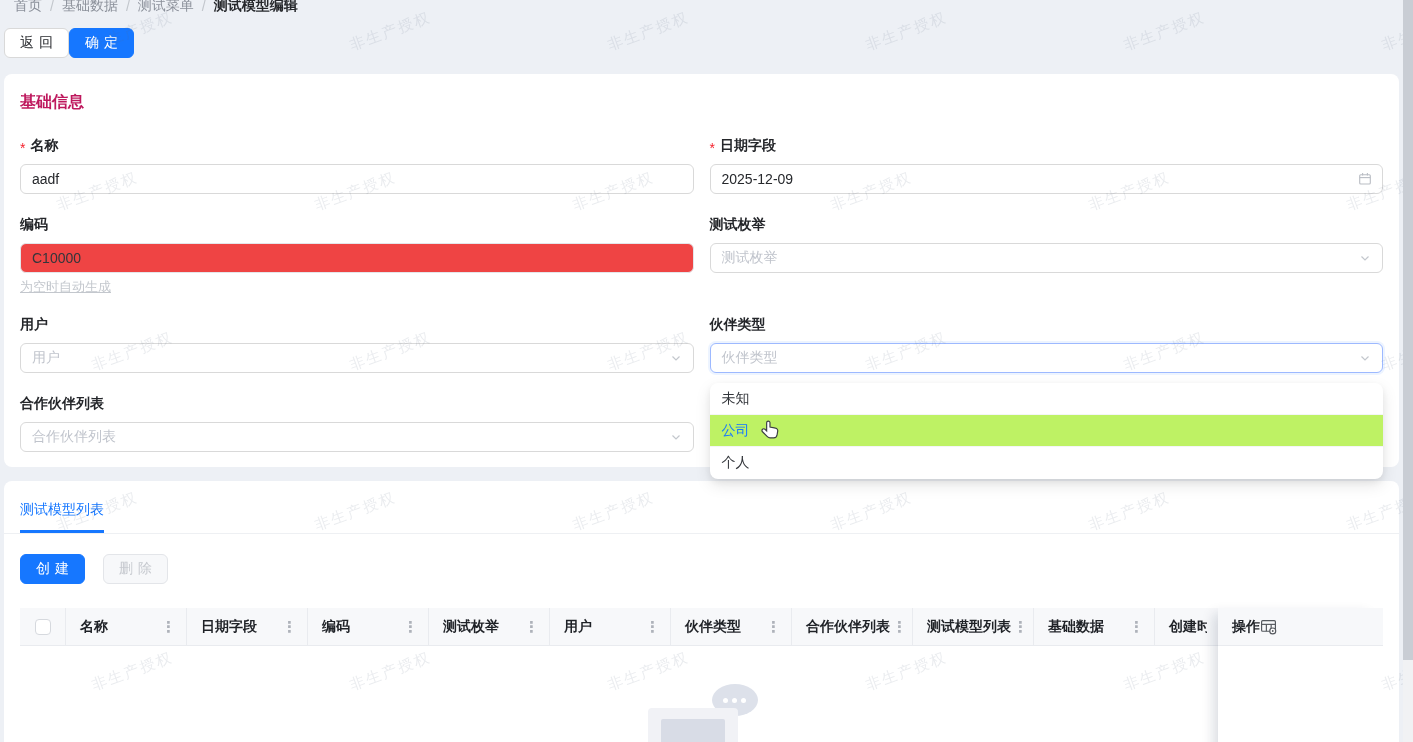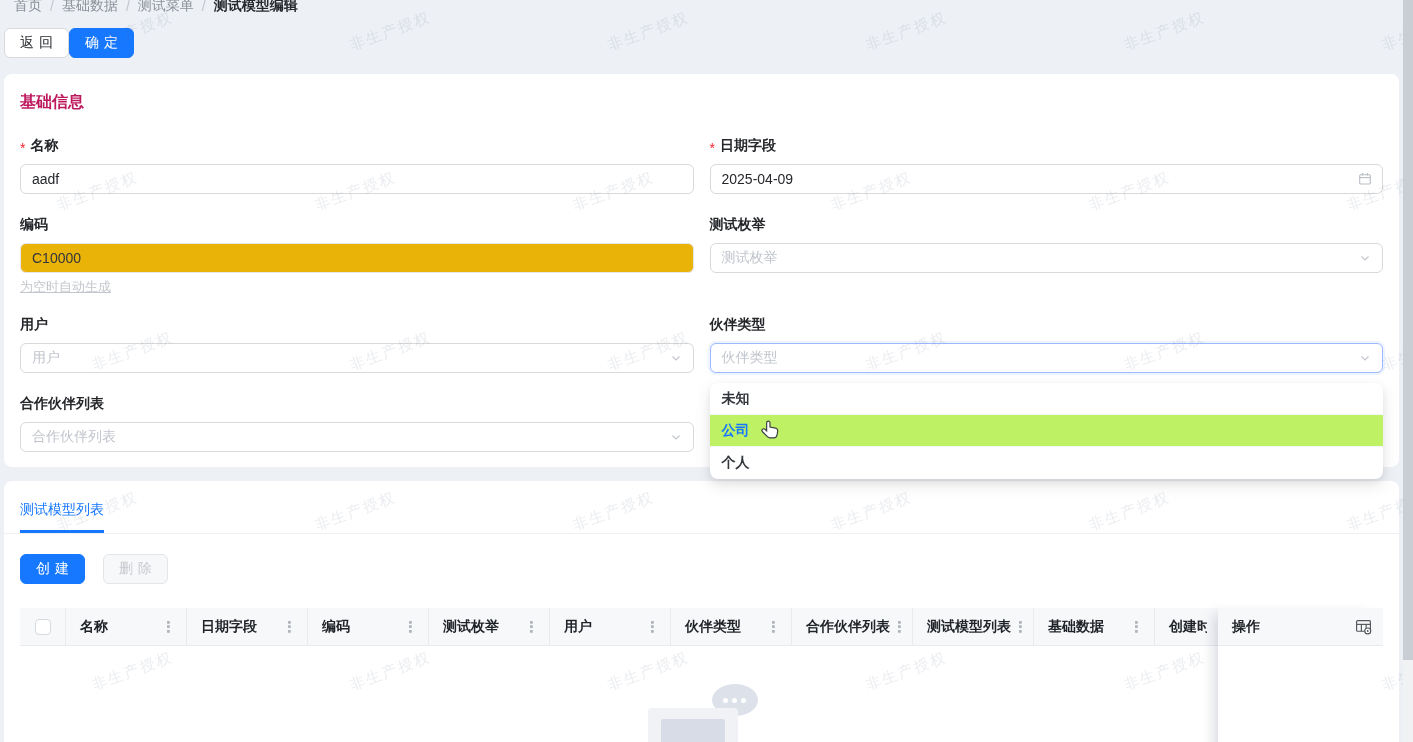--- a/index.html
+++ b/index.html
@@ -31,30 +31,30 @@
   .card-title { font-size:16px; font-weight:700; color:#be185d; margin-bottom:24px; }
 
   
   .form-grid { display:grid; grid-template-columns:1fr 1fr; column-gap:16px; row-gap:22px; }
   .field { position:relative; }
   .field-label { display:flex; align-items:center; gap:5px; font-weight:700; color:#24262a; margin-bottom:10px; height:17px; }
   .req { color:#f5222d; font-weight:400; transform:translateY(2px); }
   .control { position:relative; width:100%; height:30px; border:1px solid #d9d9d9; border-radius:6px;
              background:#fff; display:flex; align-items:center; padding:0 11px; font-size:14px; }
   input.control { outline:none; color:#26282c; }
-  .control.disabled { background:#eab308; border-color:#e4e6ea; color:#33363b; }
+  .control.disabled { background:#ef4444; border-color:#e4e6ea; color:#33363b; }
   .control.select { color:#c0c4cc; cursor:pointer; justify-content:space-between; }
   .control.select.focused { border-color:#9db9ff; box-shadow:0 0 0 2px rgba(22,119,255,.08); }
   .hint { margin-top:5px; font-size:13px; color:#c3c7cd; height:16px;text-decoration:underline; }
   .suffix-icon { position:absolute; right:10px; top:50%; transform:translateY(-50%); display:flex; }
 
   
   .dropdown { position:absolute; z-index:40; left:0; right:0; top:calc(100% + 10px);
               background:#fff; border-radius:8px; box-shadow:0 6px 16px rgba(0,0,0,.10), 0 3px 6px rgba(0,0,0,.06);
-              overflow:hidden;font-weight:bold; }
+              overflow:hidden; }
   .option { position:relative; height:32px; display:flex; align-items:center; padding:0 12px;
             color:#33363b; cursor:pointer; border-bottom:1px solid #f4f5f7; }
   .option:last-child { border-bottom:none; }
   .option.highlighted { background:#bef264; color:#1677ff; }
   .cursor-glyph { position:absolute; left:50px; top:5px; z-index:60; }
 
   
   .card.list { margin-top:14px; height:400px; position:relative; }
   .tabs { border-bottom:1px solid #eef0f3; padding:20px 16px 0; }
   .tab { display:inline-block; color:#1677ff; font-weight:500; padding-bottom:11px;
@@ -70,21 +70,21 @@
   .th-check { width:46px; justify-content:center; padding:0; }
   .th-data  { width:121px; }
   .th-clip  { width:52px; border-right:none; padding-right:0; }
   .col-menu { color:#aeb2ba; font-size:15px; line-height:1; cursor:pointer; padding:0 2px; flex:0 0 auto; }
   .checkbox { width:16px; height:16px; border:1px solid #d6d9de; border-radius:4px; background:#fff; cursor:pointer; }
   .tbody { height:222px; background:#fff; }
 
   .op-col { position:absolute; top:0; right:0; bottom:0; width:165px; background:#fff;
             box-shadow:-10px 0 12px -6px rgba(15,30,60,.16); }
   .op-head { height:38px; background:#f7f8fa; border-bottom:1px solid #e9ebef;
-             display:flex; align-items:center; justify-content:space-between; padding:0 11px 0 14px;
+             display:flex; align-items:center; justify-content:flex-start; padding:0 11px 0 14px;
              font-weight:700; color:#1f2227; }
   .settings-icon { cursor:pointer; display:flex; }
 
   
   .empty { position:relative; width:180px; height:120px; margin:38px auto 0; }
   .bubble { position:absolute; left:100px; top:0; width:46px; height:32px; background:#dde1ea;
             border-radius:50%; display:flex; align-items:center; justify-content:center; gap:4px; }
   .bubble i { width:5px; height:5px; border-radius:50%; background:#fff; }
   .bubble-tail { position:absolute; left:104px; top:28px; width:0; height:0;
                  border-left:8px solid transparent; border-right:3px solid transparent;
@@ -137,21 +137,21 @@
         </div>
         <input class="control" value="aadf" style="">
       </div>
 
       <div class="field">
         <div class="field-label">
           <span class="req">*</span>
           <span>日期字段</span>
         </div>
         <div class="control">
-          <span>2025-04-09</span>
+          <span>2025-12-09</span>
           <span class="suffix-icon">
             <svg width="14" height="14" viewBox="0 0 14 14" fill="none" stroke="#b9bdc4" stroke-width="1.1">
               <rect x="1.7" y="2.7" width="10.6" height="9.3" rx="1"></rect>
               <line x1="1.7" y1="5.6" x2="12.3" y2="5.6"></line>
               <line x1="4.6" y1="1" x2="4.6" y2="3.6"></line>
               <line x1="9.4" y1="1" x2="9.4" y2="3.6"></line>
             </svg>
           </span>
         </div>
       </div>

